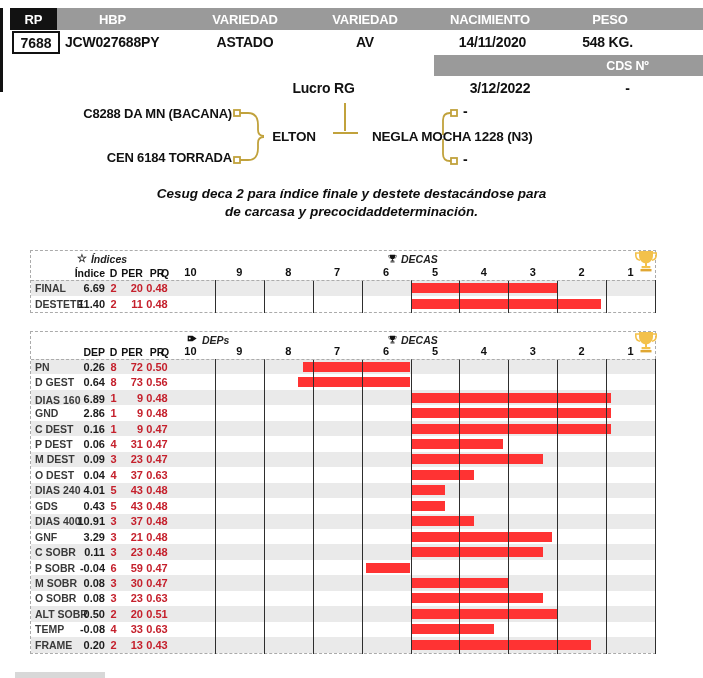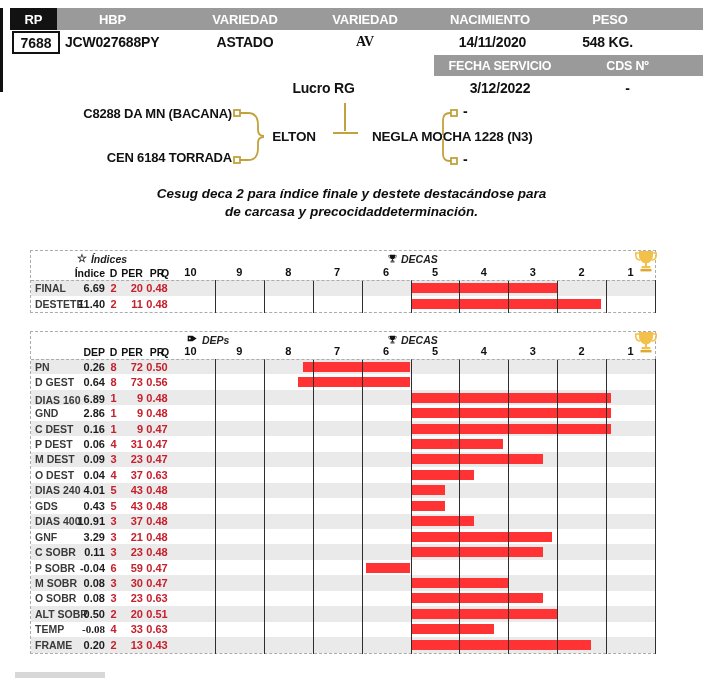--- a/index.html
+++ b/index.html
@@ -56,26 +56,25 @@
     <span class="hlbl" style="left:263px;width:90px;">VARIEDAD</span>
     <span class="hlbl" style="left:383px;width:100px;">NACIMIENTO</span>
     <span class="hlbl" style="left:513px;width:80px;">PESO</span>
   </div>
 
   <div class="abs rp-box">
     <span>7688</span>
   </div>
   <span class="hval left abs" style="left:65px;top:31px;width:130px;height:21px;">JCW027688PY</span>
   <span class="hval abs" style="left:200px;top:31px;width:90px;height:21px;">ASTADO</span>
-  <span class="hval abs" style="left:320px;top:31px;width:90px;height:21px;font-family:Liberation Serif, serif;">AV</span>
+  <span class="hval abs" style="left:320px;top:31px;width:90px;height:21px;">AV</span>
   <span class="hval abs" style="left:440px;top:31px;width:105px;height:21px;">14/11/2020</span>
   <span class="hval abs" style="left:565px;top:31px;width:85px;height:21px;">548 KG.</span>
 
   <div class="abs graybar" style="left:434px;top:55px;width:269px;height:21px;">
-    <span class="hlbl" style="left:6px;width:120px;font-size:12.5px;">FECHA SERVICIO</span>
     <span class="hlbl" style="left:151px;width:85px;font-size:12.5px;">CDS Nº</span>
   </div>
 
   <span class="hval abs" style="left:215px;top:78px;width:217px;height:20px;">Lucro RG</span>
   <span class="hval abs" style="left:440px;top:78px;width:120px;height:20px;">3/12/2022</span>
   <span class="hval abs" style="left:585px;top:78px;width:85px;height:20px;">-</span>
 
   <svg class="abs" style="left:0;top:95px;" width="703" height="90">
     <g stroke="#c1a23c" stroke-width="1.8" fill="none">
       <rect x="234" y="15" width="6" height="6" fill="#fff"></rect>
@@ -320,21 +319,21 @@
       <div class="bar" style="left: 379.5px; top: 261.475px; width: 132.03px; background: rgb(255, 51, 51); z-index: 3;"></div>
       <div class="trow-band" style="top: 274.2px; height: 15.45px; background: rgb(234, 234, 234); z-index: 0;"></div>
       <div class="cell lab" style="top: 274.2px; height: 15.45px; z-index: 2; left: 4px; width: 60px;">ALT SOBR</div>
       <div class="cell r val" style="top: 274.2px; height: 15.45px; z-index: 2; left: 28px; width: 46px;">0.50</div>
       <div class="cell c red" style="top: 274.2px; height: 15.45px; z-index: 2; left: 76px; width: 13px;">2</div>
       <div class="cell r red" style="top: 274.2px; height: 15.45px; z-index: 2; left: 89px; width: 23px;">20</div>
       <div class="cell c red" style="top: 274.2px; height: 15.45px; z-index: 2; left: 113px; width: 26px;">0.51</div>
       <div class="cell c red" style="top: 274.2px; height: 15.45px; z-index: 2; left: 126px; width: 16px;"></div>
       <div class="bar" style="left: 379.5px; top: 276.925px; width: 146.7px; background: rgb(255, 51, 51); z-index: 3;"></div>
       <div class="cell lab" style="top: 289.65px; height: 15.45px; z-index: 2; left: 4px; width: 60px;">TEMP</div>
-      <div class="cell r val" style="top: 289.65px; height: 15.45px; z-index: 2; left: 28px; width: 46px; font-family: Liberation Serif, serif;">-0.08</div>
+      <div class="cell r val" style="top: 289.65px; height: 15.45px; z-index: 2; left: 28px; width: 46px;">-0.08</div>
       <div class="cell c red" style="top: 289.65px; height: 15.45px; z-index: 2; left: 76px; width: 13px;">4</div>
       <div class="cell r red" style="top: 289.65px; height: 15.45px; z-index: 2; left: 89px; width: 23px;">33</div>
       <div class="cell c red" style="top: 289.65px; height: 15.45px; z-index: 2; left: 113px; width: 26px;">0.63</div>
       <div class="cell c red" style="top: 289.65px; height: 15.45px; z-index: 2; left: 126px; width: 16px;"></div>
       <div class="bar" style="left: 379.5px; top: 292.375px; width: 83.13px; background: rgb(255, 51, 51); z-index: 3;"></div>
       <div class="trow-band" style="top: 305.1px; height: 15.45px; background: rgb(234, 234, 234); z-index: 0;"></div>
       <div class="cell lab" style="top: 305.1px; height: 15.45px; z-index: 2; left: 4px; width: 60px;">FRAME</div>
       <div class="cell r val" style="top: 305.1px; height: 15.45px; z-index: 2; left: 28px; width: 46px;">0.20</div>
       <div class="cell c red" style="top: 305.1px; height: 15.45px; z-index: 2; left: 76px; width: 13px;">2</div>
       <div class="cell r red" style="top: 305.1px; height: 15.45px; z-index: 2; left: 89px; width: 23px;">13</div>

